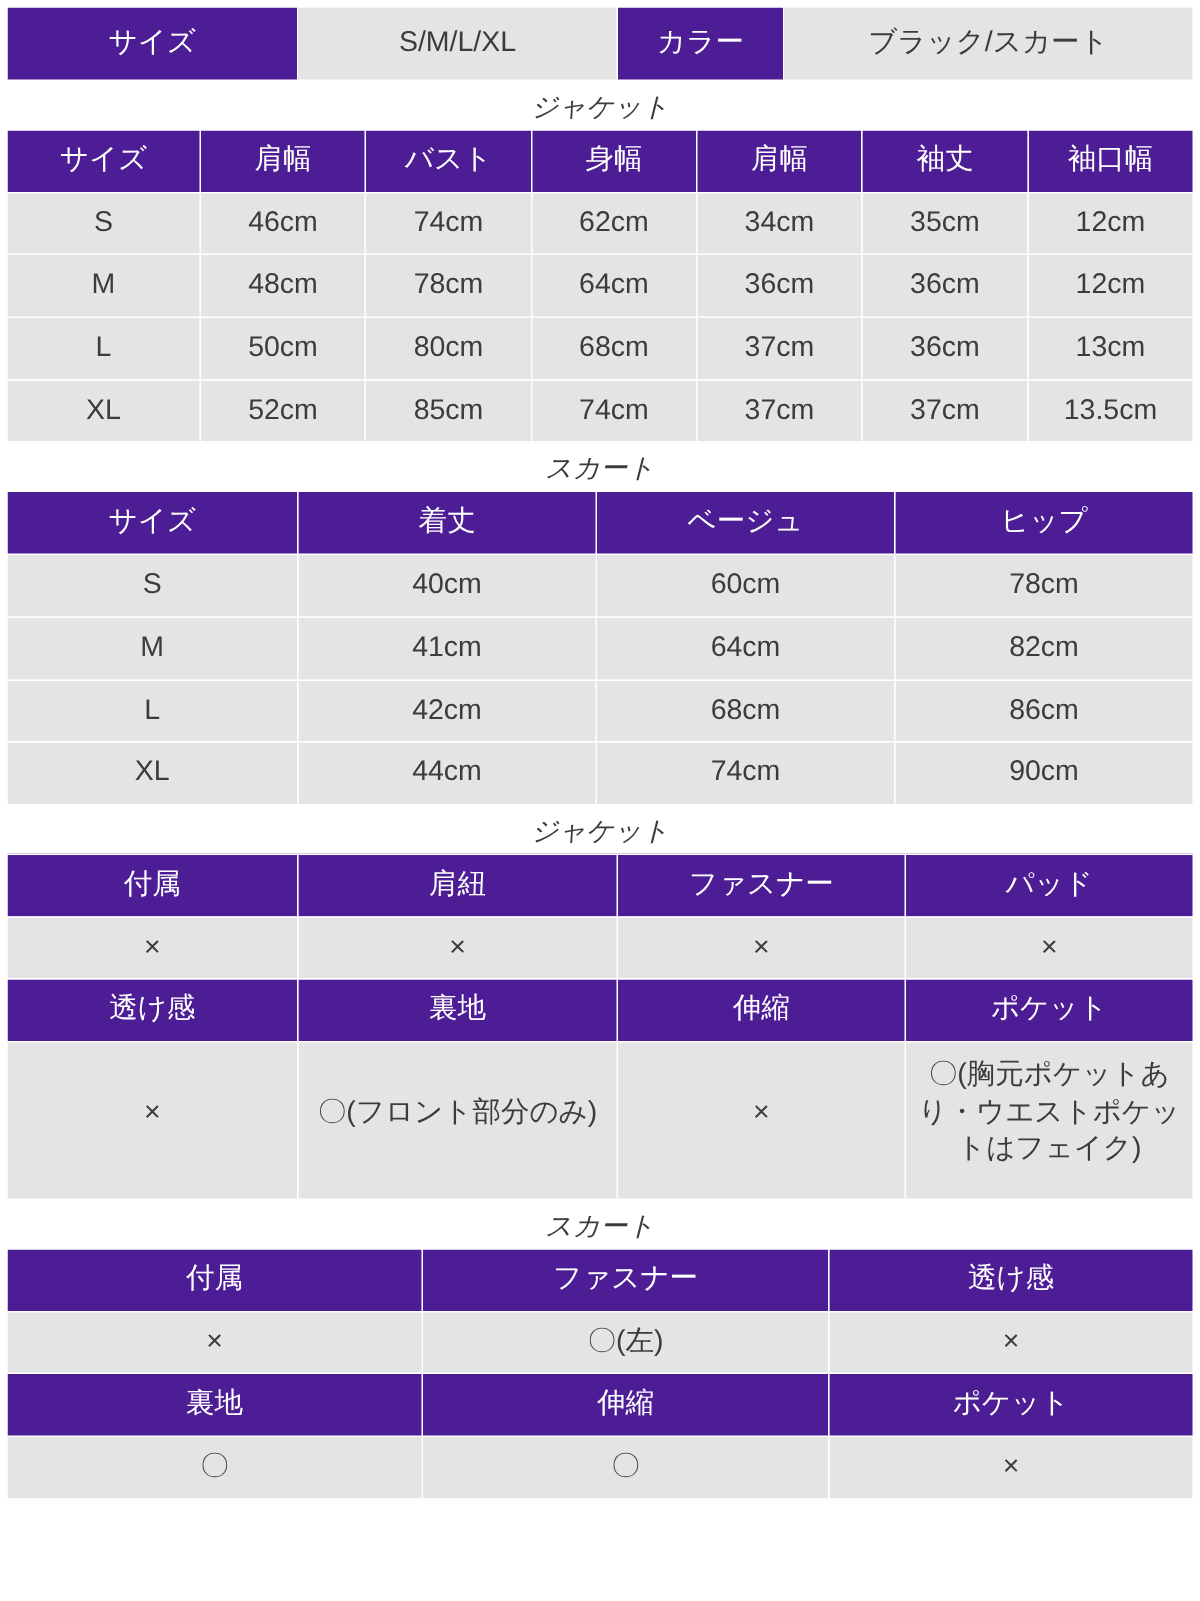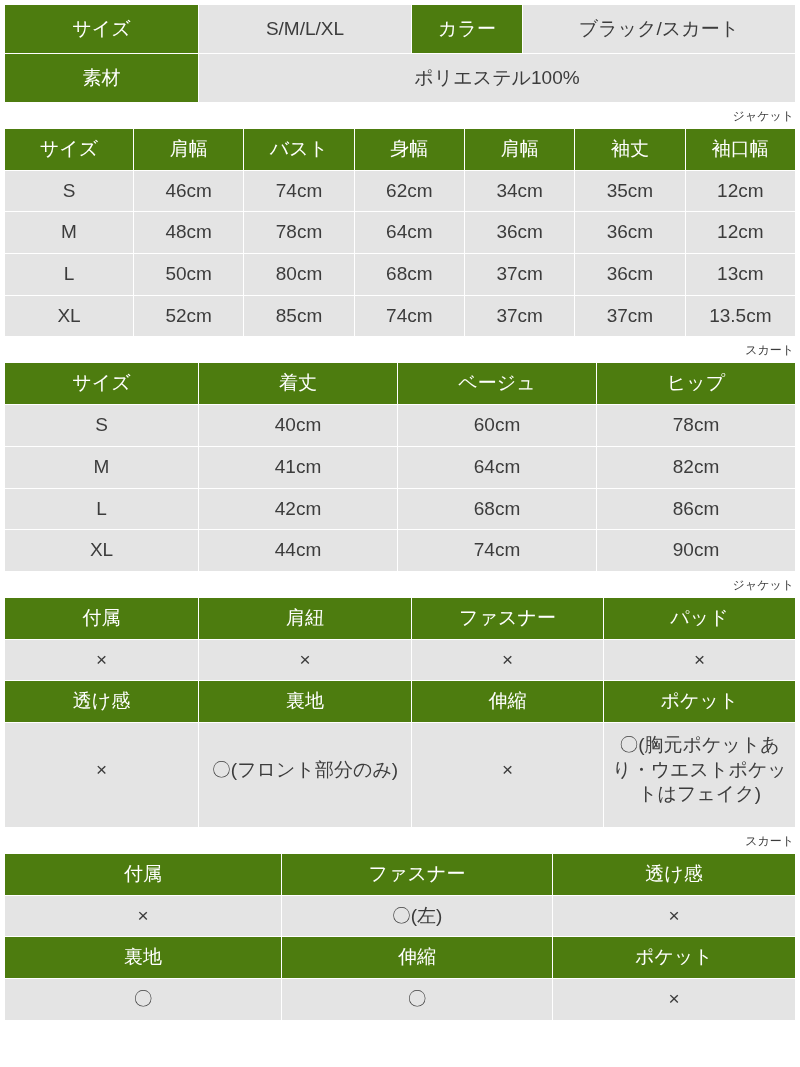--- a/index.html
+++ b/index.html
@@ -28,31 +28,32 @@
     border: 1px solid #ffffff;
     font-weight: normal;
     text-align: center;
     vertical-align: middle;
     font-size: 19px;
     padding: 8px 4px;
     line-height: 1.3;
     color: #3c3c3c;
   }
   .hd {
-    background: #4d7c0f;
+    background: #4c1d95;
     color: #ffffff;
   }
   .cell {
     background: #e4e4e4;
   }
   .section-label {
-    font-size: 12px;
+    font-size: 18px;
     color: #3c3c3c;
     padding: 5px 2px 3px 2px;
-    text-align: right;
+    text-align: center;
+    font-style: italic;
   }
   .spec-table td {
     height: 32px;
   }
   .wrap {
     word-break: break-all;
   }
   .tbl-block {
     margin-bottom: 0px;
   }
@@ -66,24 +67,20 @@
 
 <div class="page">
 
   <table class="spec-table tbl-block">
     <tbody>
       <tr>
         <td class="hd" style="width:185px">サイズ</td>
         <td class="cell" style="width:204px">S/M/L/XL</td>
         <td class="hd" style="width:102px">カラー</td>
         <td class="cell">ブラック/スカート</td>
-      </tr>
-      <tr>
-        <td class="hd" style="width:185px">素材</td>
-        <td class="cell" colspan="3">ポリエステル100%</td>
       </tr>
     </tbody>
   </table>
 
   <div class="section-label">ジャケット</div>
   <table class="tbl-block">
     <tbody>
       <tr>
         <td class="hd" style="width:120px">サイズ</td>
         <td class="hd">肩幅</td>

